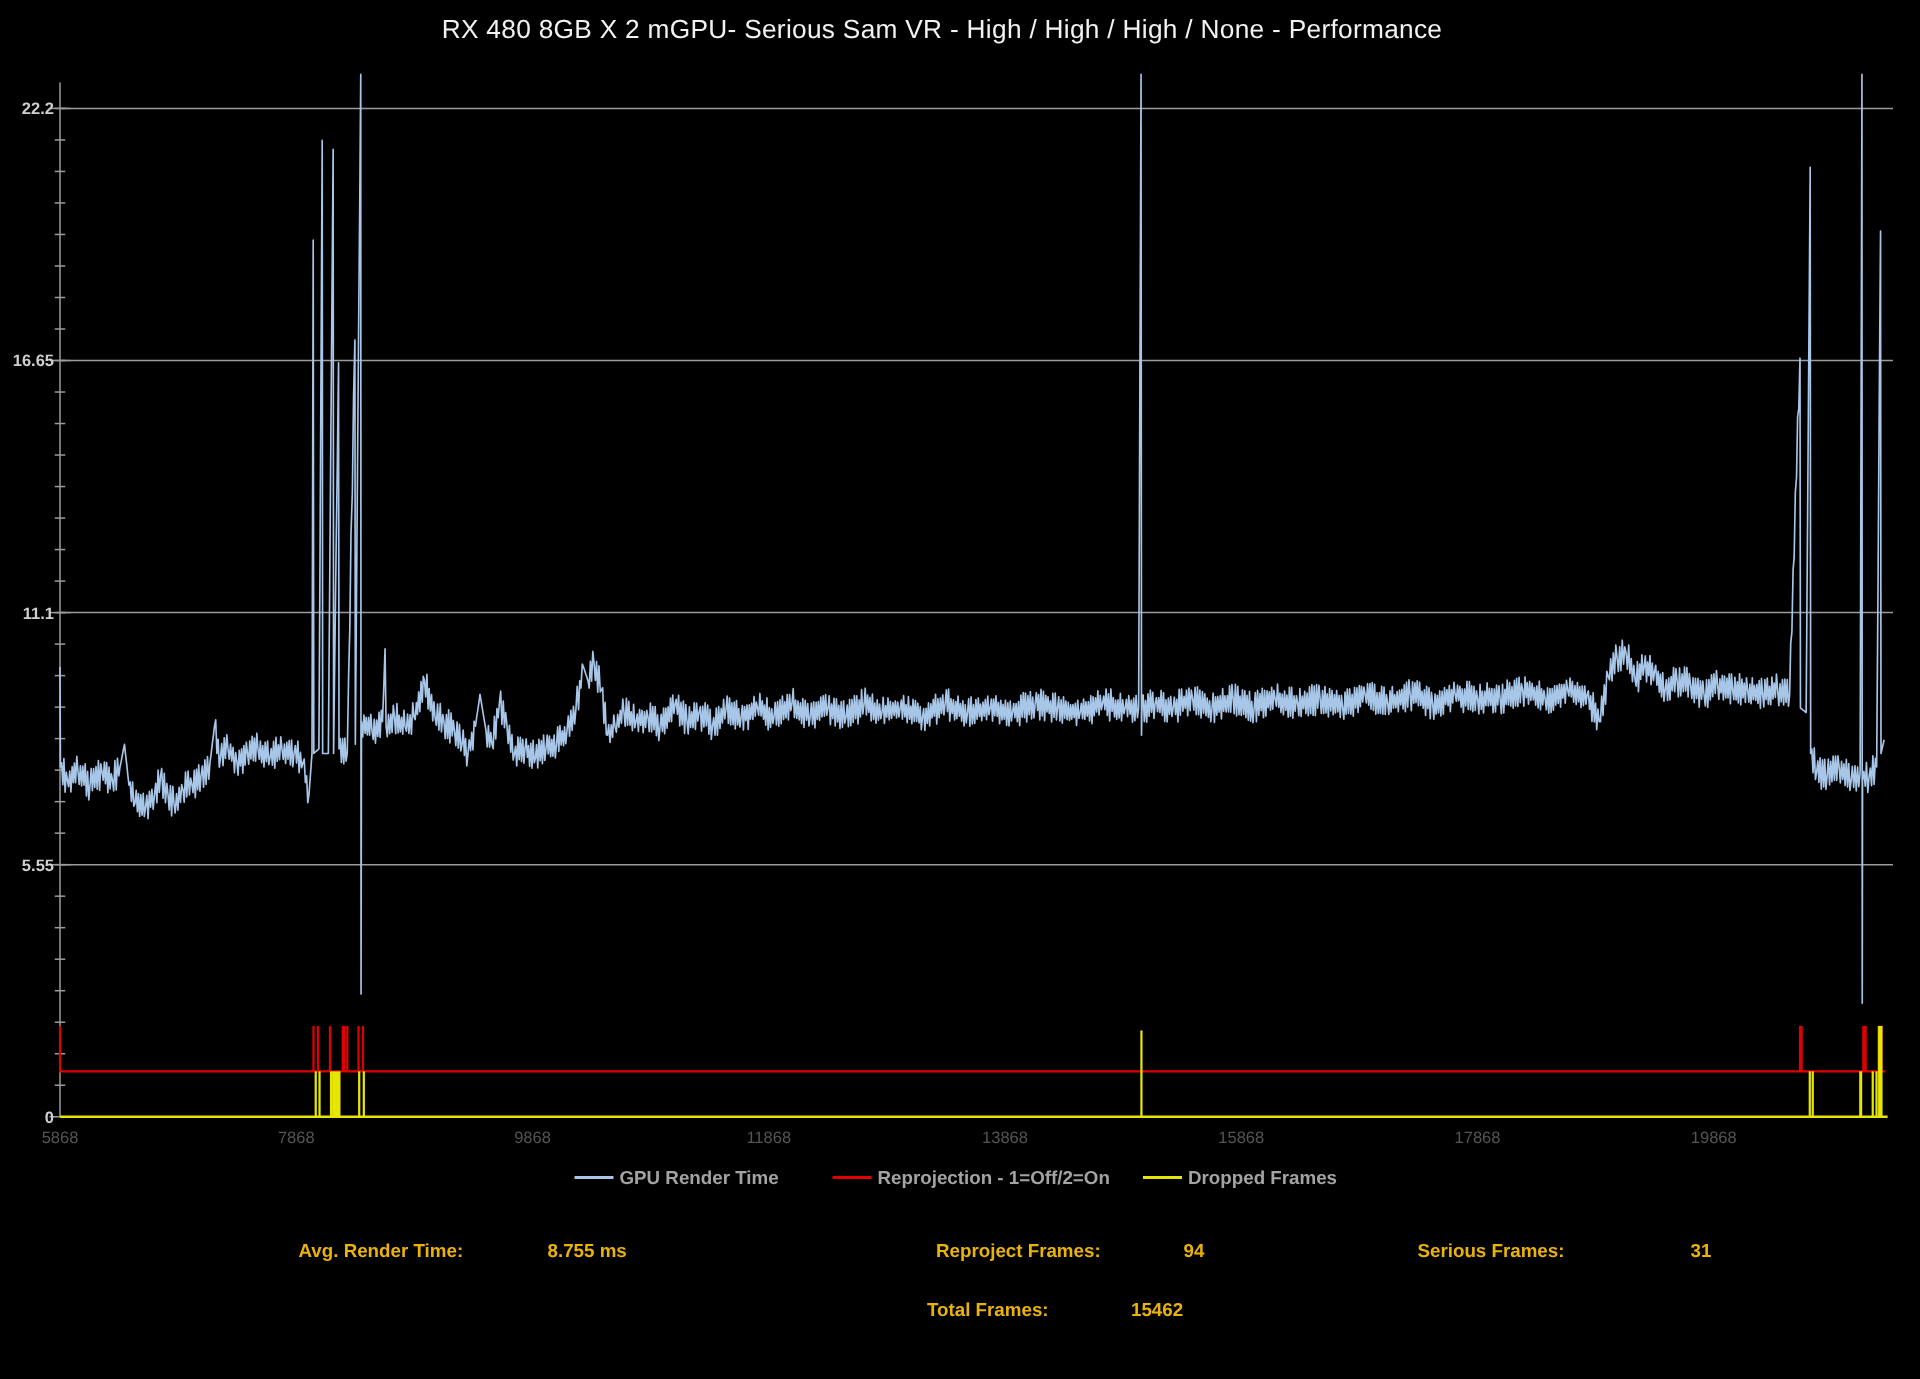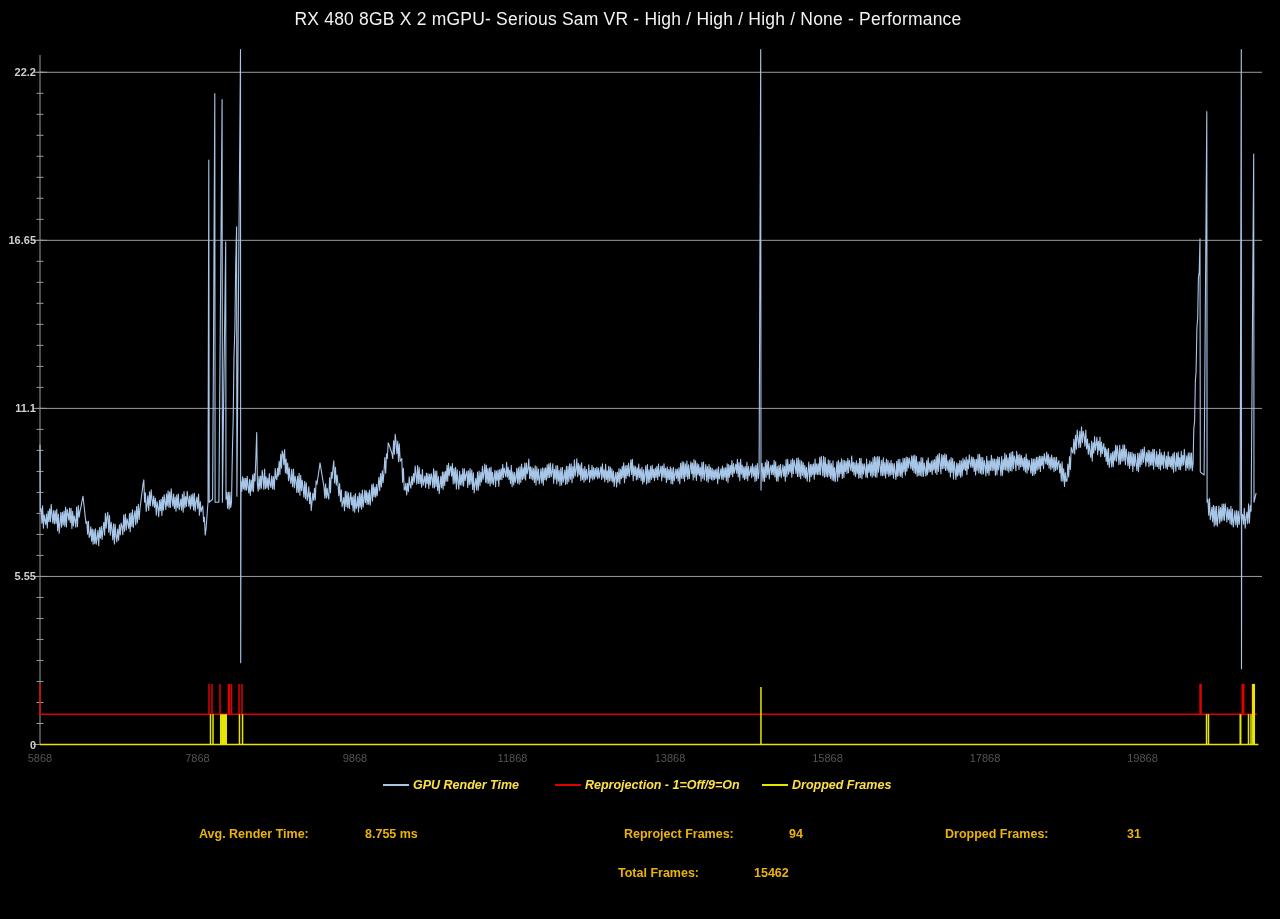--- a/index.html
+++ b/index.html
@@ -4,21 +4,21 @@
 <style>
   html,body{margin:0;padding:0;background:#000;}
   #screen{position:relative;width:1280px;height:919px;background:#000;overflow:hidden;
           font-family:"Liberation Sans",sans-serif;}
   .title{position:absolute;top:9px;left:0;width:1256px;text-align:center;
          color:#f2f2f2;font-size:17.5px;font-weight:400;letter-spacing:.2px;}
   #chart-svg{position:absolute;left:0;top:0;}
   #chart-svg text{font-family:"Liberation Sans",sans-serif;}
   .legend-item{position:absolute;top:776px;height:18px;display:flex;align-items:center;}
   .legend-swatch{display:inline-block;width:26px;height:2px;margin-right:4px;}
-  .legend-label{color:#fde047;font-size:12.5px;font-weight:700;white-space:nowrap;font-style:italic;}
+  .legend-label{color:#a3a3a3;font-size:12.5px;font-weight:700;white-space:nowrap;}
   .stat{position:absolute;color:#eab308;font-size:12.5px;font-weight:700;white-space:nowrap;}
 </style>
 </head>
 <body>
 
 <div id="screen">
   <div class="title">RX 480 8GB X 2 mGPU- Serious Sam VR - High / High / High / None - Performance</div>
 
   <svg id="chart-svg" width="1280" height="919" viewBox="0 0 1280 919">
       <defs>
@@ -109,28 +109,28 @@
       <line x1="1253.5375" y1="744.5" x2="1253.5375" y2="683.94" stroke="#E6E600" stroke-width="3"></line>
       <path d="M 40.0 444.7 L 40.3 511.3 L 41.1 508.5 L 41.9 523.2 L 42.6 505.7 L 43.4 528.1 L 44.2 514.8 L 45.0 520.4 L 45.7 524.4 L 46.5 514.1 L 47.3 527.9 L 48.1 511.1 L 48.9 521.8 L 49.6 508.7 L 50.4 521.8 L 51.2 504.2 L 52.0 514.4 L 52.8 522.9 L 53.6 510.5 L 54.4 523.9 L 55.2 510.7 L 56.0 523.4 L 56.8 509.2 L 57.6 530.7 L 58.4 514.3 L 59.2 533.3 L 60.0 523.5 L 60.8 512.3 L 61.6 527.1 L 62.4 512.4 L 63.2 525.0 L 64.0 511.1 L 64.8 526.1 L 65.6 507.0 L 66.4 526.9 L 67.2 509.2 L 68.0 514.4 L 68.8 520.1 L 69.6 508.1 L 70.3 522.5 L 71.1 508.4 L 71.9 528.5 L 72.7 511.4 L 73.4 525.9 L 74.2 515.8 L 75.0 520.4 L 75.8 527.3 L 76.6 507.1 L 77.5 526.6 L 78.3 505.5 L 79.2 517.3 L 80.0 511.3 L 80.8 507.6 L 81.5 503.8 L 82.2 500.0 L 83.0 496.2 L 83.7 503.0 L 84.5 509.8 L 85.2 516.6 L 86.0 523.5 L 86.8 521.4 L 87.6 534.3 L 88.4 521.3 L 89.2 537.4 L 90.0 535.6 L 90.8 526.9 L 91.6 541.2 L 92.3 529.0 L 93.1 544.3 L 93.9 529.7 L 94.7 543.4 L 95.5 528.9 L 96.2 544.3 L 97.0 538.6 L 97.9 530.2 L 98.7 545.8 L 99.6 527.6 L 100.4 538.2 L 101.3 526.2 L 102.1 539.4 L 103.0 529.5 L 103.8 522.2 L 104.6 535.1 L 105.4 513.4 L 106.2 528.3 L 107.0 517.4 L 107.8 512.3 L 108.7 532.2 L 109.5 515.5 L 110.3 535.1 L 111.2 522.3 L 112.0 529.5 L 112.8 540.0 L 113.6 523.8 L 114.4 543.9 L 115.2 524.2 L 116.0 535.6 L 116.8 542.0 L 117.7 529.0 L 118.6 540.2 L 119.4 524.9 L 120.3 535.0 L 121.1 523.1 L 122.0 526.5 L 122.8 534.8 L 123.7 514.7 L 124.5 531.3 L 125.4 514.0 L 126.3 530.0 L 127.1 518.7 L 128.0 523.5 L 128.7 528.4 L 129.5 513.6 L 130.2 531.8 L 131.0 512.8 L 131.8 526.4 L 132.5 509.9 L 133.3 527.5 L 134.0 517.4 L 134.9 510.7 L 135.7 524.8 L 136.6 506.6 L 137.4 522.9 L 138.3 504.4 L 139.2 519.4 L 140.0 508.3 L 140.8 502.3 L 141.5 496.2 L 142.3 490.1 L 143.0 484.1 L 143.8 479.9 L 144.6 502.3 L 145.4 492.9 L 146.2 511.4 L 147.0 505.3 L 147.8 495.7 L 148.7 510.5 L 149.5 491.9 L 150.3 505.6 L 151.2 489.9 L 152.0 499.2 L 152.8 506.1 L 153.7 496.0 L 154.5 507.5 L 155.4 498.3 L 156.3 515.2 L 157.1 501.7 L 158.0 508.3 L 158.7 516.8 L 159.5 500.2 L 160.3 510.6 L 161.1 499.2 L 161.9 515.4 L 162.6 497.0 L 163.4 510.1 L 164.2 494.8 L 165.0 502.3 L 165.8 509.4 L 166.5 493.9 L 167.3 506.0 L 168.1 490.9 L 168.9 507.2 L 169.6 492.0 L 170.4 507.4 L 171.2 488.8 L 172.0 499.2 L 172.8 506.1 L 173.6 494.1 L 174.4 508.5 L 175.2 497.0 L 176.0 511.3 L 176.8 494.8 L 177.6 507.8 L 178.4 494.1 L 179.2 509.8 L 180.0 505.3 L 180.8 499.1 L 181.6 510.1 L 182.4 494.2 L 183.2 512.2 L 184.0 491.6 L 184.8 507.6 L 185.6 496.5 L 186.4 506.5 L 187.2 491.2 L 188.0 499.2 L 188.8 506.3 L 189.6 496.0 L 190.4 509.0 L 191.2 494.9 L 192.0 506.1 L 192.8 493.7 L 193.6 510.0 L 194.4 493.4 L 195.2 511.1 L 196.0 502.3 L 196.9 497.1 L 197.7 508.7 L 198.6 494.1 L 199.4 515.2 L 200.3 501.6 L 201.1 511.8 L 202.0 508.3 L 202.8 506.0 L 203.6 521.7 L 204.4 517.2 L 205.2 535.1 L 206.0 529.5 L 207.0 515.9 L 208.0 502.3 L 208.8 160.1 L 209.2 502.3 L 210.0 501.5 L 210.9 500.7 L 211.8 500.0 L 212.6 499.2 L 213.4 364.0 L 214.1 228.7 L 214.8 93.5 L 215.1 502.3 L 215.9 502.3 L 216.7 502.3 L 217.4 502.3 L 218.2 502.3 L 218.9 502.3 L 219.7 401.6 L 220.5 300.9 L 221.3 200.2 L 222.1 99.5 L 222.4 502.3 L 223.2 437.2 L 224.0 372.1 L 224.9 307.0 L 225.7 241.9 L 226.0 499.2 L 226.8 492.3 L 227.6 508.3 L 228.4 492.4 L 229.2 509.2 L 229.9 492.1 L 230.7 507.4 L 231.5 502.3 L 232.4 451.2 L 233.2 419.1 L 234.0 355.7 L 234.9 328.7 L 235.7 264.7 L 236.6 226.7 L 236.9 496.2 L 237.6 406.9 L 238.3 317.6 L 239.0 228.2 L 239.8 138.9 L 240.5 49.6 L 240.7 662.7 L 241.0 481.1 L 241.8 491.3 L 242.6 476.7 L 243.4 488.9 L 244.1 478.2 L 244.9 489.9 L 245.7 478.3 L 246.4 490.1 L 247.2 476.2 L 248.0 487.1 L 248.8 493.0 L 249.5 479.6 L 250.3 495.5 L 251.1 480.1 L 251.9 491.0 L 252.7 474.8 L 253.4 491.6 L 254.2 473.5 L 255.0 481.1 L 255.9 456.8 L 256.7 432.6 L 257.4 484.1 L 258.2 491.1 L 259.0 476.3 L 259.8 489.1 L 260.6 476.1 L 261.4 488.3 L 262.2 470.2 L 263.0 478.0 L 263.8 489.2 L 264.6 469.1 L 265.4 488.6 L 266.1 476.8 L 266.9 487.9 L 267.7 478.2 L 268.5 489.5 L 269.3 473.6 L 270.0 484.1 L 270.9 487.4 L 271.7 476.0 L 272.6 489.0 L 273.4 476.6 L 274.3 489.5 L 275.2 468.5 L 276.0 478.0 L 276.8 479.7 L 277.6 468.4 L 278.3 476.3 L 279.1 461.3 L 279.9 474.4 L 280.7 454.3 L 281.5 468.2 L 282.2 450.9 L 283.0 453.8 L 283.8 464.6 L 284.6 449.5 L 285.4 472.7 L 286.1 459.0 L 286.9 473.9 L 287.7 463.1 L 288.5 480.6 L 289.3 467.9 L 290.0 478.0 L 290.9 483.5 L 291.7 469.4 L 292.6 486.8 L 293.5 469.0 L 294.3 488.0 L 295.2 476.4 L 296.0 481.1 L 296.8 492.5 L 297.6 476.4 L 298.4 492.3 L 299.1 473.2 L 299.9 495.3 L 300.7 475.3 L 301.5 490.6 L 302.2 480.3 L 303.0 487.1 L 303.9 497.2 L 304.7 481.3 L 305.5 498.8 L 306.3 482.9 L 307.2 500.6 L 308.0 496.2 L 308.8 486.7 L 309.6 503.6 L 310.4 492.4 L 311.2 510.6 L 312.0 502.3 L 312.8 493.2 L 313.7 500.5 L 314.5 488.2 L 315.3 499.9 L 316.1 480.8 L 317.0 484.1 L 317.7 478.8 L 318.5 473.5 L 319.3 468.2 L 320.0 462.9 L 320.8 467.7 L 321.6 472.6 L 322.4 477.4 L 323.2 482.3 L 324.0 487.1 L 324.8 497.9 L 325.6 483.7 L 326.4 498.1 L 327.2 488.3 L 328.0 496.2 L 328.8 499.1 L 329.6 477.5 L 330.5 492.7 L 331.3 472.4 L 332.1 478.4 L 332.9 469.0 L 333.8 460.8 L 334.6 483.0 L 335.5 467.3 L 336.3 485.1 L 337.1 475.0 L 338.0 484.1 L 338.8 495.7 L 339.6 483.6 L 340.5 501.5 L 341.3 489.7 L 342.1 506.7 L 343.0 502.3 L 343.7 497.5 L 344.5 510.7 L 345.3 491.4 L 346.1 506.4 L 346.9 491.5 L 347.7 507.7 L 348.5 492.9 L 349.3 508.8 L 350.0 499.2 L 350.8 492.6 L 351.6 505.0 L 352.3 497.0 L 353.1 510.9 L 353.9 495.6 L 354.7 512.2 L 355.4 493.5 L 356.2 508.5 L 357.0 505.3 L 357.7 496.4 L 358.5 511.9 L 359.3 492.8 L 360.1 507.2 L 360.9 493.8 L 361.6 509.2 L 362.4 490.0 L 363.2 506.9 L 364.0 499.2 L 364.8 490.0 L 365.5 502.6 L 366.3 490.7 L 367.1 504.5 L 367.9 492.9 L 368.6 504.1 L 369.4 490.1 L 370.2 505.3 L 371.0 496.2 L 371.8 484.6 L 372.5 501.0 L 373.3 483.7 L 374.1 496.7 L 374.9 487.2 L 375.7 497.1 L 376.4 484.6 L 377.2 495.8 L 378.0 487.1 L 378.9 477.3 L 379.7 490.8 L 380.6 473.6 L 381.4 486.9 L 382.3 470.8 L 383.1 482.6 L 384.0 472.0 L 384.8 457.5 L 385.7 473.2 L 386.5 453.8 L 387.3 458.7 L 388.2 442.7 L 389.0 444.7 L 389.8 447.0 L 390.5 449.3 L 391.3 451.5 L 392.0 453.8 L 392.8 458.7 L 393.6 440.8 L 394.4 454.1 L 395.2 434.3 L 396.0 441.7 L 396.9 453.6 L 397.7 441.0 L 398.5 461.4 L 399.3 443.9 L 400.2 461.3 L 401.0 459.9 L 401.8 458.5 L 402.6 482.3 L 403.4 468.2 L 404.2 489.8 L 405.0 490.1 L 405.8 483.1 L 406.7 494.9 L 407.5 483.2 L 408.4 491.6 L 409.2 476.7 L 410.0 484.1 L 410.9 488.1 L 411.8 476.3 L 412.6 484.8 L 413.5 473.5 L 414.3 482.2 L 415.2 466.0 L 416.0 475.0 L 416.8 484.1 L 417.6 465.6 L 418.4 483.4 L 419.2 467.6 L 420.0 483.5 L 420.8 474.6 L 421.6 487.1 L 422.4 469.5 L 423.2 485.1 L 424.0 481.1 L 424.8 476.1 L 425.6 487.7 L 426.4 473.1 L 427.2 483.7 L 428.0 473.6 L 428.8 488.4 L 429.6 474.4 L 430.4 485.0 L 431.2 473.6 L 432.0 478.0 L 432.8 487.7 L 433.6 468.7 L 434.4 487.9 L 435.2 471.0 L 436.0 486.5 L 436.8 471.0 L 437.6 490.4 L 438.4 476.5 L 439.2 493.7 L 440.1 484.1 L 440.8 476.2 L 441.6 487.6 L 442.4 472.0 L 443.1 489.2 L 443.9 472.0 L 444.7 485.5 L 445.4 471.2 L 446.2 481.1 L 447.0 465.4 L 447.7 481.1 L 448.5 463.4 L 449.3 475.7 L 450.1 469.0 L 450.8 466.2 L 451.6 476.2 L 452.4 463.6 L 453.2 484.0 L 454.0 468.2 L 454.8 483.2 L 455.6 467.4 L 456.4 488.9 L 457.2 469.7 L 458.0 481.1 L 458.8 489.3 L 459.6 471.2 L 460.4 484.9 L 461.2 474.5 L 462.0 485.2 L 462.8 468.5 L 463.6 486.3 L 464.4 468.8 L 465.2 480.7 L 466.0 475.0 L 466.9 471.1 L 467.7 487.4 L 468.5 470.8 L 469.3 484.6 L 470.1 468.5 L 470.9 483.9 L 471.8 470.0 L 472.6 489.5 L 473.4 472.9 L 474.2 492.9 L 475.0 484.1 L 475.8 478.4 L 476.7 490.2 L 477.5 472.0 L 478.3 490.1 L 479.1 471.1 L 480.0 485.6 L 480.8 472.3 L 481.6 481.9 L 482.4 466.3 L 483.2 479.2 L 484.1 472.0 L 484.8 464.1 L 485.6 482.3 L 486.4 465.3 L 487.1 483.3 L 487.9 468.6 L 488.7 483.1 L 489.5 468.1 L 490.2 486.0 L 491.0 467.1 L 491.8 483.3 L 492.5 472.4 L 493.3 484.7 L 494.1 478.0 L 494.9 470.3 L 495.6 486.7 L 496.4 471.0 L 497.2 480.4 L 498.0 470.1 L 498.8 486.3 L 499.5 469.9 L 500.3 479.5 L 501.1 468.8 L 501.9 479.6 L 502.7 464.3 L 503.5 477.5 L 504.2 468.1 L 505.0 472.0 L 505.8 476.8 L 506.6 462.3 L 507.4 477.3 L 508.2 467.2 L 509.0 479.4 L 509.7 470.1 L 510.5 483.5 L 511.3 465.2 L 512.1 486.6 L 512.9 471.7 L 513.7 484.9 L 514.5 472.6 L 515.3 482.3 L 516.0 478.0 L 516.8 468.3 L 517.6 483.3 L 518.4 467.8 L 519.2 484.1 L 520.0 466.6 L 520.8 482.5 L 521.6 464.0 L 522.4 479.7 L 523.2 467.8 L 524.0 478.6 L 524.8 463.1 L 525.6 479.9 L 526.4 463.0 L 527.2 473.8 L 528.0 469.0 L 528.8 459.0 L 529.6 478.4 L 530.4 466.7 L 531.2 478.9 L 532.0 467.3 L 532.8 480.0 L 533.6 468.5 L 534.4 482.4 L 535.2 465.7 L 536.0 485.0 L 536.8 466.9 L 537.7 480.1 L 538.5 469.1 L 539.3 484.0 L 540.1 478.0 L 540.9 468.7 L 541.7 482.9 L 542.5 467.9 L 543.3 485.3 L 544.1 468.2 L 544.9 479.7 L 545.6 467.7 L 546.4 480.2 L 547.2 464.7 L 548.0 477.9 L 548.8 463.9 L 549.6 477.5 L 550.4 463.0 L 551.2 476.8 L 552.0 472.0 L 552.8 463.8 L 553.6 483.2 L 554.4 469.3 L 555.2 479.1 L 556.0 465.5 L 556.8 484.0 L 557.6 465.9 L 558.4 481.3 L 559.2 470.2 L 560.0 485.6 L 560.8 467.8 L 561.6 485.0 L 562.4 467.2 L 563.2 482.1 L 564.0 478.0 L 564.8 470.1 L 565.6 484.5 L 566.4 466.2 L 567.2 483.8 L 568.0 466.3 L 568.8 481.6 L 569.6 463.7 L 570.4 479.1 L 571.2 463.9 L 572.0 482.7 L 572.8 466.5 L 573.6 477.9 L 574.4 459.8 L 575.2 476.0 L 576.1 469.0 L 576.8 458.8 L 577.6 476.6 L 578.4 463.4 L 579.2 474.9 L 580.0 464.9 L 580.8 480.6 L 581.6 462.7 L 582.4 479.6 L 583.2 468.7 L 584.0 482.2 L 584.8 466.5 L 585.6 480.1 L 586.4 469.4 L 587.2 479.1 L 588.0 475.0 L 588.8 464.9 L 589.6 482.3 L 590.4 470.4 L 591.2 478.1 L 592.0 465.3 L 592.8 479.9 L 593.6 467.6 L 594.4 478.9 L 595.3 468.4 L 596.1 477.0 L 596.9 467.3 L 597.7 478.6 L 598.5 468.0 L 599.3 477.9 L 600.1 472.0 L 600.9 466.7 L 601.6 479.4 L 602.4 463.7 L 603.2 477.9 L 604.0 469.7 L 604.8 481.8 L 605.6 464.4 L 606.4 479.5 L 607.2 470.7 L 607.9 482.5 L 608.7 466.3 L 609.5 481.0 L 610.3 467.0 L 611.1 480.9 L 611.9 468.8 L 612.7 481.9 L 613.5 471.0 L 614.2 486.5 L 615.0 478.0 L 615.8 472.4 L 616.6 486.9 L 617.4 472.2 L 618.2 482.3 L 619.0 468.5 L 619.8 484.0 L 620.6 469.2 L 621.4 478.7 L 622.2 466.3 L 622.9 477.4 L 623.7 462.9 L 624.5 482.7 L 625.3 465.8 L 626.1 478.4 L 626.9 465.3 L 627.7 475.7 L 628.5 463.2 L 629.3 476.6 L 630.1 469.0 L 630.9 459.9 L 631.6 474.4 L 632.4 459.4 L 633.2 480.8 L 634.0 465.8 L 634.8 475.7 L 635.6 466.5 L 636.4 480.0 L 637.2 467.7 L 637.9 479.1 L 638.7 464.1 L 639.5 477.5 L 640.3 469.1 L 641.1 480.8 L 641.9 467.2 L 642.7 483.9 L 643.5 469.8 L 644.2 482.0 L 645.0 475.0 L 645.8 465.8 L 646.6 484.1 L 647.4 464.6 L 648.2 482.7 L 649.0 469.8 L 649.8 482.3 L 650.6 466.4 L 651.4 479.4 L 652.2 465.3 L 653.0 477.7 L 653.7 469.4 L 654.5 480.4 L 655.3 468.0 L 656.1 477.4 L 656.9 466.3 L 657.7 479.8 L 658.5 464.1 L 659.3 476.5 L 660.1 472.0 L 660.9 466.0 L 661.7 480.8 L 662.4 466.0 L 663.2 477.2 L 664.0 463.9 L 664.8 477.6 L 665.6 468.3 L 666.4 482.5 L 667.2 466.9 L 668.0 479.9 L 668.7 469.6 L 669.5 479.5 L 670.3 466.8 L 671.1 483.6 L 671.9 468.6 L 672.7 483.9 L 673.5 467.4 L 674.3 480.7 L 675.0 475.0 L 675.8 469.1 L 676.6 478.4 L 677.4 469.0 L 678.2 481.1 L 679.0 467.7 L 679.8 483.8 L 680.6 463.4 L 681.4 478.1 L 682.2 461.7 L 683.0 478.5 L 683.7 462.0 L 684.5 481.3 L 685.3 463.7 L 686.1 476.4 L 686.9 461.1 L 687.7 479.3 L 688.5 464.7 L 689.3 478.6 L 690.1 469.0 L 690.9 461.8 L 691.7 473.7 L 692.4 463.1 L 693.2 480.0 L 694.0 459.6 L 694.8 477.3 L 695.6 460.8 L 696.4 480.4 L 697.2 463.6 L 698.0 474.6 L 698.7 464.6 L 699.5 475.6 L 700.3 467.2 L 701.1 481.3 L 701.9 462.2 L 702.7 478.3 L 703.5 462.0 L 704.3 480.0 L 705.0 472.0 L 705.8 464.6 L 706.6 480.6 L 707.4 466.6 L 708.2 482.1 L 709.0 464.6 L 709.8 478.8 L 710.6 467.4 L 711.4 479.8 L 712.2 468.2 L 713.0 480.3 L 713.8 469.8 L 714.5 479.4 L 715.3 469.7 L 716.1 478.4 L 716.9 468.9 L 717.7 483.6 L 718.5 466.9 L 719.3 478.9 L 720.1 475.0 L 720.9 468.9 L 721.7 479.1 L 722.4 466.0 L 723.2 479.6 L 724.0 467.9 L 724.8 477.4 L 725.6 467.8 L 726.4 480.7 L 727.2 463.8 L 728.0 482.5 L 728.7 464.5 L 729.5 477.2 L 730.3 465.2 L 731.1 474.7 L 731.9 460.5 L 732.7 476.7 L 733.5 463.5 L 734.3 473.1 L 735.0 469.0 L 735.8 464.0 L 736.6 473.1 L 737.4 459.3 L 738.2 477.0 L 739.0 462.5 L 739.8 480.6 L 740.6 459.3 L 741.4 474.3 L 742.2 465.0 L 743.0 477.9 L 743.8 466.8 L 744.5 479.6 L 745.3 466.6 L 746.1 478.6 L 746.9 462.2 L 747.7 480.6 L 748.5 466.6 L 749.3 475.7 L 750.1 472.0 L 750.9 466.2 L 751.7 477.8 L 752.5 463.8 L 753.4 476.1 L 754.2 466.8 L 755.0 481.5 L 755.8 465.4 L 756.6 480.4 L 757.4 463.6 L 758.3 478.4 L 759.1 472.0 L 759.9 260.8 L 760.7 49.6 L 761.0 490.1 L 761.3 472.0 L 762.1 463.3 L 762.9 481.1 L 763.7 467.1 L 764.5 481.5 L 765.3 462.6 L 766.1 477.4 L 766.9 460.0 L 767.7 474.8 L 768.5 461.5 L 769.3 478.9 L 770.1 469.0 L 770.9 465.1 L 771.7 474.4 L 772.5 465.0 L 773.3 475.0 L 774.1 460.3 L 774.9 476.9 L 775.7 461.8 L 776.5 481.0 L 777.3 466.6 L 778.1 481.3 L 778.9 465.3 L 779.7 476.3 L 780.5 464.2 L 781.3 477.7 L 782.1 472.0 L 782.9 464.8 L 783.7 476.3 L 784.5 466.2 L 785.3 481.3 L 786.1 459.6 L 786.9 476.8 L 787.7 459.3 L 788.6 474.1 L 789.4 464.2 L 790.2 472.2 L 791.0 460.1 L 791.8 477.2 L 792.6 458.7 L 793.4 473.8 L 794.2 460.0 L 795.1 465.9 L 795.9 473.5 L 796.7 458.2 L 797.5 476.4 L 798.3 457.9 L 799.1 476.4 L 799.9 460.0 L 800.7 478.7 L 801.6 461.1 L 802.4 475.5 L 803.2 462.6 L 804.0 477.2 L 804.8 465.4 L 805.6 478.3 L 806.4 467.2 L 807.2 481.2 L 808.0 472.0 L 808.8 462.1 L 809.6 481.6 L 810.4 464.5 L 811.2 476.8 L 811.9 464.3 L 812.7 474.8 L 813.5 463.8 L 814.3 479.3 L 815.1 459.0 L 815.8 474.2 L 816.6 463.9 L 817.4 474.7 L 818.2 463.7 L 819.0 474.6 L 819.7 457.2 L 820.5 474.8 L 821.3 456.4 L 822.1 465.9 L 822.8 475.8 L 823.6 456.2 L 824.4 477.3 L 825.2 457.5 L 826.0 476.5 L 826.7 464.0 L 827.5 477.0 L 828.3 459.9 L 829.1 476.3 L 829.9 460.6 L 830.6 478.4 L 831.4 463.6 L 832.2 480.1 L 833.0 460.9 L 833.7 480.8 L 834.5 467.5 L 835.3 481.8 L 836.1 472.0 L 836.9 461.7 L 837.6 481.1 L 838.4 460.3 L 839.2 476.9 L 840.0 462.4 L 840.8 473.8 L 841.5 458.9 L 842.3 478.5 L 843.1 460.2 L 843.9 477.5 L 844.7 460.5 L 845.4 471.8 L 846.2 461.2 L 847.0 473.4 L 847.8 458.2 L 848.5 472.8 L 849.3 460.2 L 850.1 465.9 L 850.9 470.8 L 851.7 456.0 L 852.5 471.7 L 853.3 462.0 L 854.0 475.0 L 854.8 462.7 L 855.6 476.4 L 856.4 460.7 L 857.2 473.6 L 858.0 463.4 L 858.8 478.1 L 859.6 458.2 L 860.3 477.4 L 861.1 458.2 L 861.9 478.8 L 862.7 463.9 L 863.5 474.1 L 864.3 463.8 L 865.1 469.0 L 865.9 477.1 L 866.6 459.0 L 867.4 477.7 L 868.2 464.1 L 869.0 472.5 L 869.8 460.9 L 870.6 475.7 L 871.4 462.0 L 872.2 477.2 L 873.0 457.9 L 873.8 475.8 L 874.6 456.5 L 875.4 477.0 L 876.1 457.4 L 876.9 477.1 L 877.7 456.4 L 878.5 472.1 L 879.3 456.8 L 880.1 465.9 L 880.9 475.6 L 881.7 460.4 L 882.5 475.7 L 883.3 457.7 L 884.0 475.3 L 884.8 462.6 L 885.6 477.9 L 886.4 459.0 L 887.2 474.0 L 888.0 460.3 L 888.8 476.4 L 889.6 463.1 L 890.3 475.3 L 891.1 460.4 L 891.9 474.6 L 892.7 463.5 L 893.5 478.3 L 894.3 463.5 L 895.1 472.0 L 895.9 479.4 L 896.7 461.4 L 897.4 476.1 L 898.2 459.3 L 899.0 475.6 L 899.8 459.3 L 900.6 476.1 L 901.4 462.9 L 902.2 477.5 L 903.0 458.3 L 903.8 471.9 L 904.6 458.6 L 905.4 475.0 L 906.2 457.1 L 906.9 471.1 L 907.7 457.6 L 908.5 467.9 L 909.3 458.1 L 910.1 462.9 L 910.9 468.6 L 911.7 455.8 L 912.5 470.1 L 913.3 455.7 L 914.0 472.8 L 914.8 455.0 L 915.6 473.7 L 916.4 456.2 L 917.2 476.2 L 918.0 461.8 L 918.8 475.4 L 919.6 461.7 L 920.3 475.6 L 921.1 457.5 L 921.9 476.2 L 922.7 458.1 L 923.5 476.3 L 924.3 463.1 L 925.1 469.0 L 925.9 476.3 L 926.7 460.6 L 927.4 474.7 L 928.2 457.7 L 929.0 472.1 L 929.8 463.1 L 930.6 471.8 L 931.4 461.1 L 932.2 474.4 L 933.0 460.1 L 933.8 470.0 L 934.6 459.6 L 935.4 472.6 L 936.2 456.6 L 936.9 474.5 L 937.7 454.8 L 938.5 471.4 L 939.3 453.2 L 940.1 462.9 L 940.9 473.8 L 941.7 454.5 L 942.5 468.8 L 943.3 455.2 L 944.0 468.4 L 944.8 453.9 L 945.6 470.4 L 946.4 454.8 L 947.2 470.3 L 948.0 460.8 L 948.8 472.2 L 949.6 459.8 L 950.4 476.9 L 951.1 457.6 L 951.9 472.4 L 952.7 458.6 L 953.5 479.1 L 954.3 461.5 L 955.1 469.0 L 955.9 479.4 L 956.7 462.7 L 957.4 476.1 L 958.2 463.5 L 959.0 475.3 L 959.8 460.6 L 960.6 477.3 L 961.4 460.9 L 962.2 476.1 L 963.0 458.4 L 963.8 469.6 L 964.6 459.7 L 965.4 470.4 L 966.2 457.1 L 966.9 474.5 L 967.7 459.7 L 968.5 468.6 L 969.3 454.9 L 970.1 462.9 L 970.9 467.5 L 971.7 456.8 L 972.5 467.2 L 973.3 457.5 L 974.1 471.5 L 974.8 459.3 L 975.6 474.9 L 976.4 459.3 L 977.2 470.7 L 978.0 454.2 L 978.8 473.0 L 979.6 454.4 L 980.4 473.3 L 981.1 457.3 L 981.9 474.5 L 982.7 457.5 L 983.5 473.7 L 984.3 460.6 L 985.1 465.9 L 985.9 475.9 L 986.7 456.2 L 987.5 473.0 L 988.2 460.8 L 989.0 475.3 L 989.8 460.8 L 990.6 470.5 L 991.4 455.2 L 992.2 470.6 L 993.0 458.9 L 993.8 470.3 L 994.6 459.1 L 995.4 475.2 L 996.2 459.3 L 997.0 474.6 L 997.7 456.8 L 998.5 470.0 L 999.3 457.2 L 1000.1 465.9 L 1000.9 475.8 L 1001.7 456.2 L 1002.5 475.3 L 1003.3 459.5 L 1004.1 469.7 L 1004.8 453.4 L 1005.6 470.0 L 1006.4 455.0 L 1007.2 470.8 L 1008.0 457.7 L 1008.8 472.1 L 1009.6 453.6 L 1010.4 470.6 L 1011.1 452.2 L 1011.9 471.0 L 1012.7 451.6 L 1013.5 468.4 L 1014.3 455.8 L 1015.1 459.9 L 1015.9 470.8 L 1016.7 451.3 L 1017.5 465.1 L 1018.2 455.1 L 1019.0 469.4 L 1019.8 454.3 L 1020.6 467.0 L 1021.4 455.6 L 1022.2 466.6 L 1023.0 458.3 L 1023.8 470.1 L 1024.6 457.3 L 1025.4 472.0 L 1026.2 454.1 L 1027.0 473.2 L 1027.7 459.2 L 1028.5 469.9 L 1029.3 460.4 L 1030.1 465.9 L 1030.9 473.2 L 1031.7 458.6 L 1032.5 475.4 L 1033.3 459.1 L 1034.1 474.9 L 1034.8 459.1 L 1035.6 473.5 L 1036.4 457.2 L 1037.2 470.1 L 1038.0 457.1 L 1038.8 469.0 L 1039.6 456.0 L 1040.4 471.4 L 1041.1 456.4 L 1041.9 465.5 L 1042.7 456.2 L 1043.5 468.8 L 1044.3 453.5 L 1045.1 459.9 L 1045.9 463.9 L 1046.7 452.0 L 1047.5 464.6 L 1048.3 454.3 L 1049.1 468.1 L 1050.0 457.0 L 1050.8 469.7 L 1051.6 455.0 L 1052.4 468.0 L 1053.2 457.7 L 1054.0 471.7 L 1054.8 457.3 L 1055.6 470.5 L 1056.5 457.4 L 1057.3 469.4 L 1058.1 462.9 L 1058.9 460.6 L 1059.7 473.0 L 1060.5 463.9 L 1061.3 481.0 L 1062.1 461.8 L 1062.9 481.3 L 1063.7 468.8 L 1064.5 486.5 L 1065.3 472.7 L 1066.1 481.1 L 1067.0 481.1 L 1067.8 464.1 L 1068.7 476.9 L 1069.5 456.5 L 1070.4 469.5 L 1071.2 447.5 L 1072.1 450.8 L 1073.0 453.2 L 1073.8 439.2 L 1074.7 454.0 L 1075.5 435.3 L 1076.4 449.1 L 1077.2 430.1 L 1078.1 438.7 L 1078.9 447.7 L 1079.8 431.2 L 1080.6 447.2 L 1081.5 426.8 L 1082.4 442.8 L 1083.2 431.2 L 1084.1 435.6 L 1084.9 446.2 L 1085.8 430.1 L 1086.6 448.9 L 1087.5 439.0 L 1088.3 454.5 L 1089.2 443.5 L 1090.1 453.8 L 1090.8 457.4 L 1091.6 441.0 L 1092.3 461.1 L 1093.1 442.7 L 1093.8 453.0 L 1094.6 436.6 L 1095.4 450.1 L 1096.1 444.7 L 1096.9 437.3 L 1097.7 454.6 L 1098.4 441.3 L 1099.2 450.5 L 1100.0 437.0 L 1100.7 456.4 L 1101.5 442.0 L 1102.3 453.7 L 1103.0 447.8 L 1103.8 443.5 L 1104.6 456.8 L 1105.4 447.6 L 1106.2 461.4 L 1106.9 449.4 L 1107.7 464.6 L 1108.5 448.4 L 1109.3 467.5 L 1110.1 459.9 L 1110.9 453.2 L 1111.7 466.9 L 1112.5 452.1 L 1113.3 466.6 L 1114.1 451.0 L 1114.9 460.5 L 1115.7 445.1 L 1116.5 461.2 L 1117.3 445.8 L 1118.1 453.8 L 1118.9 464.6 L 1119.7 445.3 L 1120.5 463.9 L 1121.4 449.2 L 1122.2 461.1 L 1123.0 444.7 L 1123.8 460.7 L 1124.6 445.1 L 1125.4 464.6 L 1126.2 449.1 L 1127.1 456.8 L 1127.9 465.6 L 1128.7 451.9 L 1129.5 468.5 L 1130.3 452.2 L 1131.1 465.7 L 1132.0 452.2 L 1132.8 471.4 L 1133.6 453.8 L 1134.4 466.1 L 1135.2 454.0 L 1136.0 462.9 L 1136.9 470.6 L 1137.7 453.2 L 1138.5 471.7 L 1139.3 453.0 L 1140.2 466.7 L 1141.0 449.9 L 1141.8 464.4 L 1142.6 449.2 L 1143.5 462.3 L 1144.3 447.0 L 1145.1 456.8 L 1145.9 466.3 L 1146.6 452.5 L 1147.4 461.9 L 1148.2 450.3 L 1148.9 466.6 L 1149.7 450.7 L 1150.5 465.3 L 1151.3 452.1 L 1152.0 465.3 L 1152.8 449.3 L 1153.6 469.2 L 1154.3 449.3 L 1155.1 459.9 L 1155.9 466.5 L 1156.6 451.6 L 1157.4 466.6 L 1158.2 454.6 L 1158.9 468.6 L 1159.7 449.2 L 1160.5 470.0 L 1161.3 452.7 L 1162.0 465.3 L 1162.8 455.4 L 1163.6 468.3 L 1164.3 451.9 L 1165.1 459.9 L 1165.9 468.1 L 1166.6 456.0 L 1167.4 469.1 L 1168.2 451.9 L 1168.9 466.5 L 1169.7 456.9 L 1170.5 466.9 L 1171.3 456.2 L 1172.0 469.0 L 1172.8 453.7 L 1173.6 472.2 L 1174.3 452.3 L 1175.1 462.9 L 1175.9 471.3 L 1176.6 453.1 L 1177.4 466.5 L 1178.2 452.1 L 1178.9 469.4 L 1179.7 457.6 L 1180.5 469.8 L 1181.3 451.4 L 1182.0 466.0 L 1182.8 455.3 L 1183.6 465.0 L 1184.3 449.4 L 1185.1 459.9 L 1185.9 470.5 L 1186.7 455.8 L 1187.5 468.0 L 1188.3 453.0 L 1189.1 469.9 L 1189.9 452.7 L 1190.7 468.3 L 1191.5 453.1 L 1192.3 470.8 L 1193.1 462.9 L 1193.8 429.1 L 1194.6 421.3 L 1195.4 379.7 L 1196.1 371.6 L 1196.9 328.1 L 1197.7 318.0 L 1198.4 277.9 L 1199.2 272.2 L 1200.0 238.8 L 1200.3 472.0 L 1201.1 472.6 L 1201.8 473.2 L 1202.6 473.8 L 1203.3 474.4 L 1204.1 475.0 L 1205.0 353.9 L 1205.9 232.8 L 1206.8 111.6 L 1207.1 502.3 L 1207.9 499.4 L 1208.7 515.2 L 1209.5 498.6 L 1210.3 519.7 L 1211.1 514.4 L 1211.9 507.3 L 1212.6 521.6 L 1213.4 505.2 L 1214.2 526.1 L 1215.0 506.6 L 1215.8 524.7 L 1216.5 506.2 L 1217.3 526.3 L 1218.1 517.4 L 1218.9 506.0 L 1219.7 523.3 L 1220.5 507.6 L 1221.3 521.2 L 1222.1 504.0 L 1222.9 520.2 L 1223.7 504.0 L 1224.5 520.3 L 1225.3 503.9 L 1226.1 511.3 L 1226.9 521.9 L 1227.7 507.6 L 1228.5 519.7 L 1229.3 509.2 L 1230.1 523.7 L 1230.9 506.3 L 1231.7 524.7 L 1232.5 509.0 L 1233.3 527.0 L 1234.1 520.4 L 1234.9 510.9 L 1235.8 524.9 L 1236.7 510.5 L 1237.5 527.3 L 1238.4 511.3 L 1239.2 524.5 L 1240.1 514.4 L 1241.3 49.6 L 1241.5 668.8 L 1241.7 520.4 L 1242.6 514.2 L 1243.5 524.1 L 1244.3 508.3 L 1245.2 528.3 L 1246.1 517.4 L 1246.9 512.1 L 1247.7 523.8 L 1248.6 503.9 L 1249.4 523.0 L 1250.3 505.6 L 1251.1 511.3 L 1252.0 392.2 L 1252.8 273.1 L 1253.7 154.0 L 1254.0 502.3 L 1254.7 499.2 L 1255.4 496.2 L 1256.1 493.2" stroke="#A7C6E8" stroke-width="1.1" fill="none" clip-path="url(#plotclip)" stroke-linejoin="round"></path>
     </svg>
 
   <div class="legend-item" style="left:383px">
     <span class="legend-swatch" style="background: rgb(167, 198, 232);"></span>
     <span class="legend-label">GPU Render Time</span>
   </div>
   <div class="legend-item" style="left:555px">
     <span class="legend-swatch" style="background: rgb(224, 0, 0);"></span>
-    <span class="legend-label">Reprojection - 1=Off/9=On</span>
+    <span class="legend-label">Reprojection - 1=Off/2=On</span>
   </div>
   <div class="legend-item" style="left:762px">
     <span class="legend-swatch" style="background: rgb(230, 230, 0);"></span>
     <span class="legend-label">Dropped Frames</span>
   </div>
 
   <div class="stat" style="left:199px;top:827px">Avg. Render Time:</div>
   <div class="stat" style="left:365px;top:827px">8.755 ms</div>
   <div class="stat" style="left:624px;top:827px">Reproject Frames:</div>
   <div class="stat" style="left:789px;top:827px">94</div>
-  <div class="stat" style="left:945px;top:827px">Dropped Frames:</div>
+  <div class="stat" style="left:945px;top:827px">Serious Frames:</div>
   <div class="stat" style="left:1127px;top:827px">31</div>
   <div class="stat" style="left:618px;top:866px">Total Frames:</div>
   <div class="stat" style="left:754px;top:866px">15462</div>
 </div>
 
 </body></html>

